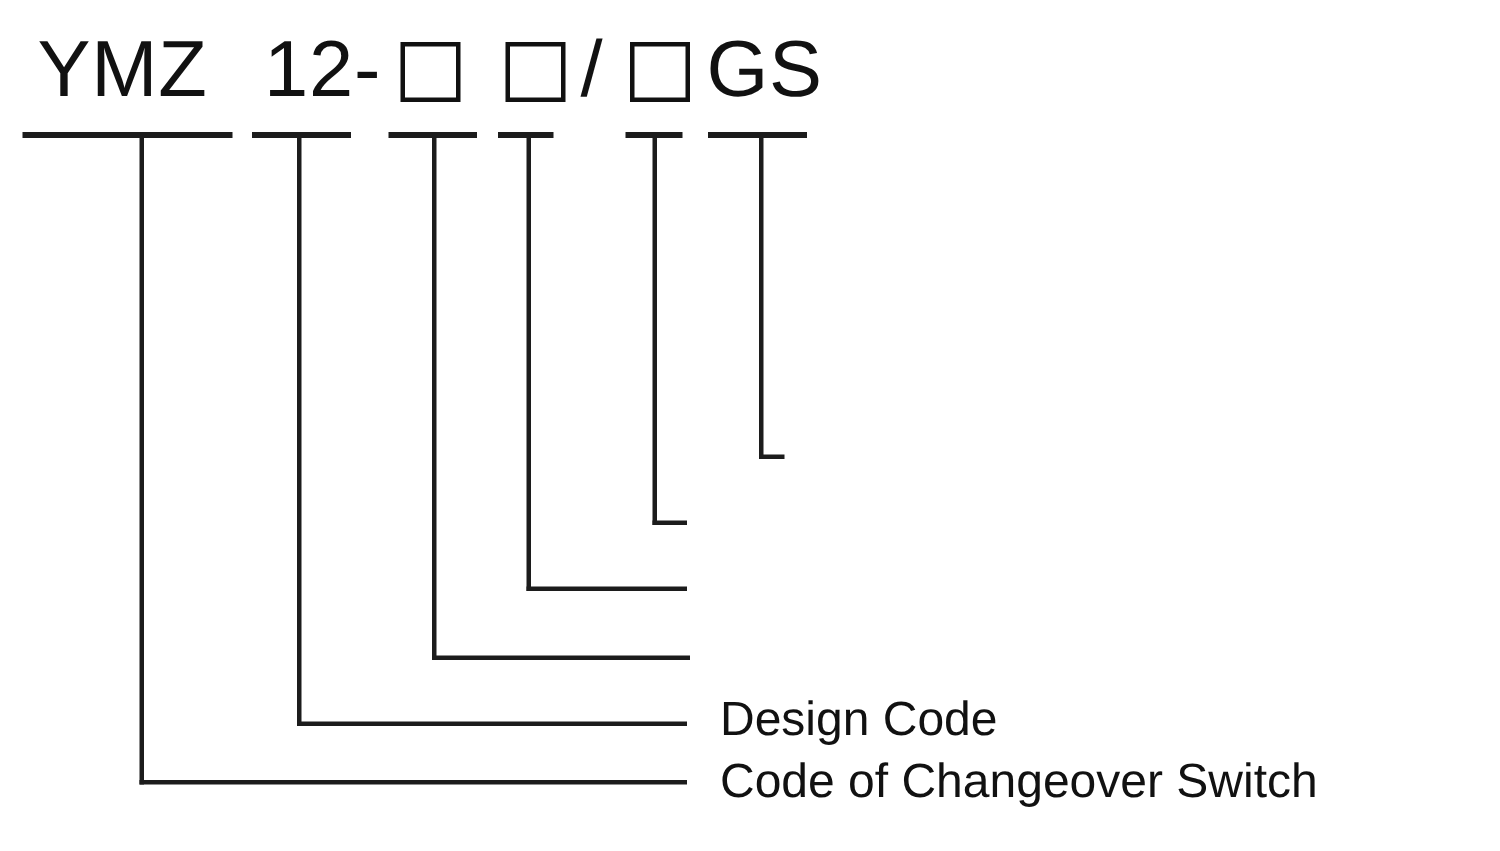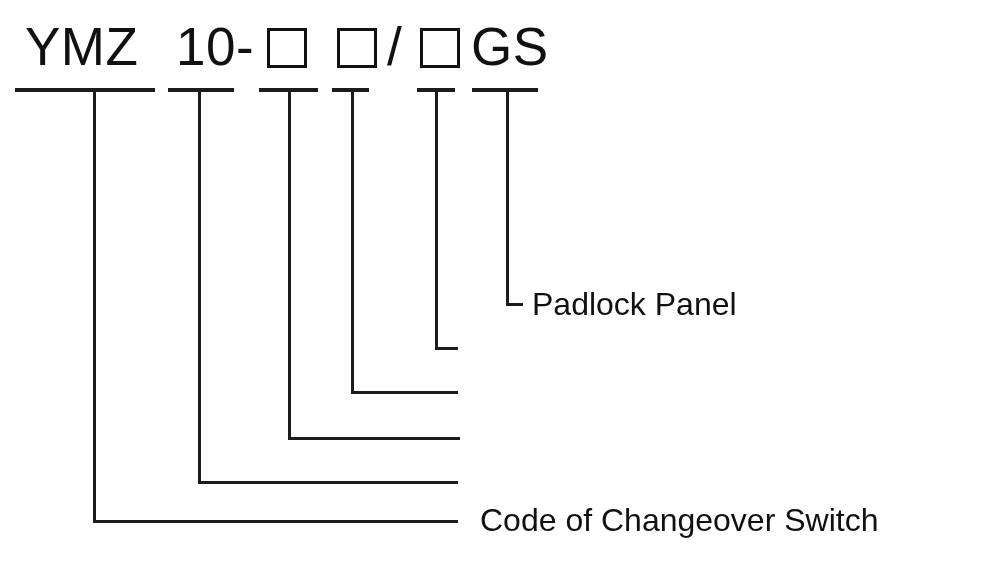--- a/index.html
+++ b/index.html
@@ -57,21 +57,21 @@
     white-space: nowrap;
   }
 </style>
 </head>
 <body>
 
 <div class="canvas" style="--bg: #ffffff; --ink: #111111; --line: #1c1c1c;">
 
   <div>
     <span class="tseg" style="left:25px">YMZ</span>
-    <span class="tseg" style="left:176px">10-</span>
+    <span class="tseg" style="left:176px">12-</span>
     <span class="pbox" style="left:267px"></span>
     <span class="pbox" style="left:337px"></span>
     <span class="tseg" style="left:387px">/</span>
     <span class="pbox" style="left:420px"></span>
     <span class="tseg" style="left:471px">GS</span>
   </div>
 
   <div class="h-line thick" style="left:15px;  top:88px; width:140px"></div>
   <div class="h-line thick" style="left:168px; top:88px; width:66px"></div>
   <div class="h-line thick" style="left:259px; top:88px; width:59px"></div>
@@ -86,16 +86,16 @@
   <div class="v-line" style="left:435px; top:88px; height:262px"></div>
   <div class="v-line" style="left:506px; top:88px; height:218px"></div>
 
   <div class="h-line" style="left:506px; top:303px; width:17px"></div>
   <div class="h-line" style="left:435px; top:347px; width:23px"></div>
   <div class="h-line" style="left:351px; top:391px; width:107px"></div>
   <div class="h-line" style="left:288px; top:437px; width:172px"></div>
   <div class="h-line" style="left:198px; top:481px; width:260px"></div>
   <div class="h-line" style="left:93px;  top:520px; width:365px"></div>
 
-  <div class="lbl" style="left:532px; top:284px">Padlock Panel</div>
+  <div class="lbl" style="left:480px; top:459px">Design Code</div>
   <div class="lbl" style="left:480px; top:500px">Code of Changeover Switch</div>
 
 </div>
 
 </body></html>

